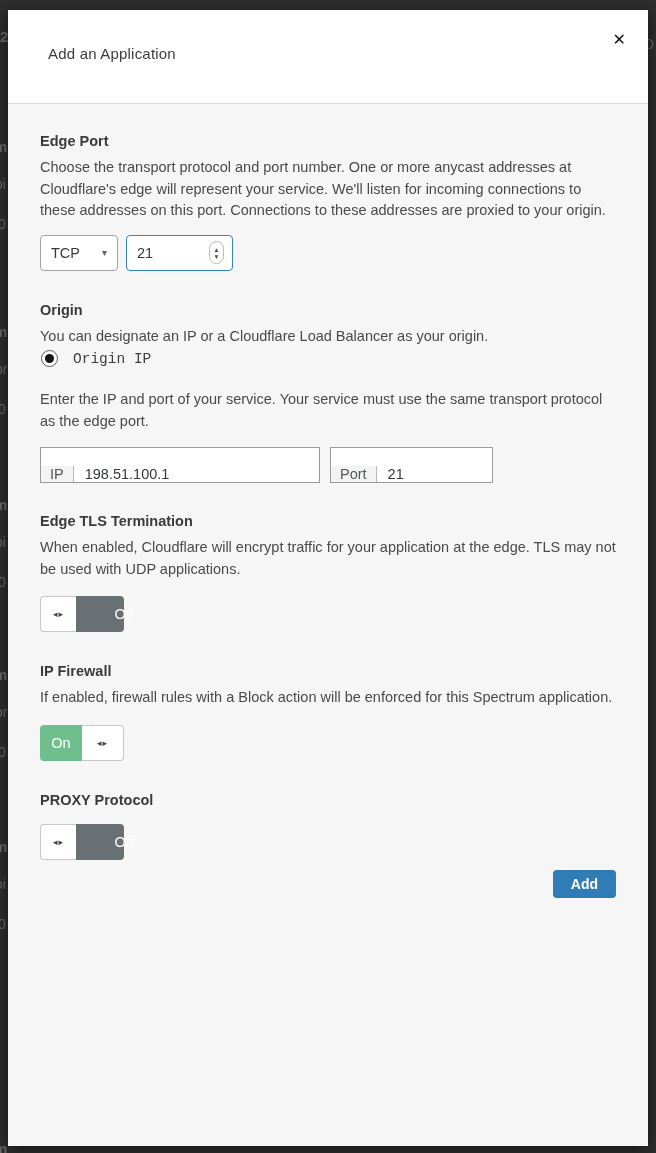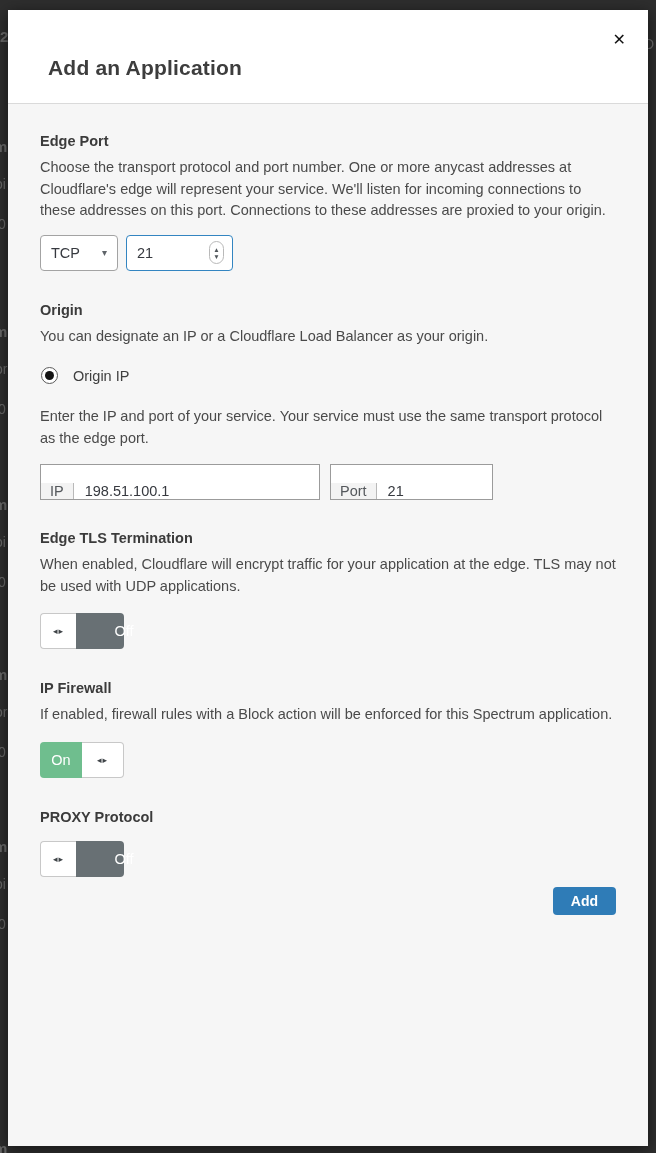--- a/index.html
+++ b/index.html
@@ -24,22 +24,22 @@
 
   .modal {
     position: absolute;
     left: 8px; top: 10px;
     width: 640px; height: 1136px;
     background: #ffffff;
     box-shadow: 0 3px 14px rgba(0,0,0,.55);
   }
   .modal-header { position: relative; height: 93px; background: #fff; }
   .modal-title {
-    position: absolute; left: 40px; top: 46px;
-    font-size: 21px; font-weight: 700; color: #3d3d3d;
+    position: absolute; left: 40px; top: 35px;
+    font-size: 15px; font-weight: 400; color: #3d3d3d;
     letter-spacing: .2px;
   }
   .close-btn {
     position: absolute; top: 22px; right: 22px;
     background: none; border: none; cursor: pointer;
     font-size: 16px; font-weight: bold; color: #111;
     font-family: inherit; line-height: 1;
   }
 
   .modal-body {
@@ -101,21 +101,21 @@
   .radio-circle {
     width: 17px; height: 17px; border-radius: 50%;
     border: 1px solid #5a5a5a; background: #fff;
     display: flex; align-items: center; justify-content: center;
     margin: 0 15px 0 1px; flex: none;
   }
   .radio-circle .dot { width: 9px; height: 9px; border-radius: 50%; background: #141414; }
   .radio-label { font-size: 14.5px; color: #3f3f3f; }
   .radio-row.disabled .radio-circle { border-color: #d8d8d8; }
   .radio-row.disabled .radio-label { color: #b9b9b9; }
-  .radio-group { margin-bottom: 22px; }
+  .radio-group { margin-bottom: 22px; font-family: Liberation Mono, monospace; }
 
   
   .prefix-group {
     display: inline-flex; align-items: flex-end;
     border: 1px solid #9b9b9b; background: #fff; height: 36px;
   }
   .prefix-group .prefix {
     background: #f3f3f3; color: #54585c; font-size: 14.5px;
     display: flex; align-items: center; padding: 0 9px;
     border-right: 1px solid #b9b9b9;
@@ -204,21 +204,21 @@
             <span class="spinner">
               <span>▲</span>
               <span>▼</span>
             </span>
           </div>
         </div>
       </div>
 
       <div class="section" style="margin-bottom:30px">
         <div class="section-label">Origin</div>
-        <div class="section-desc" style="margin-bottom:20px">You can designate an IP or a Cloudflare Load Balancer as your origin.</div>
+        <div class="section-desc" style="margin-bottom:3px">You can designate an IP or a Cloudflare Load Balancer as your origin.</div>
         <div class="radio-group">
           <div class="radio-row">
             <span class="radio-circle">
                 <span class="dot"></span>
               </span>
             <span class="radio-label">Origin IP</span>
           </div>
         </div>
         <div class="section-desc">Enter the IP and port of your service. Your service must use the same transport protocol as the edge port.</div>
         <div class="inline-row" style="margin-top:15px">

